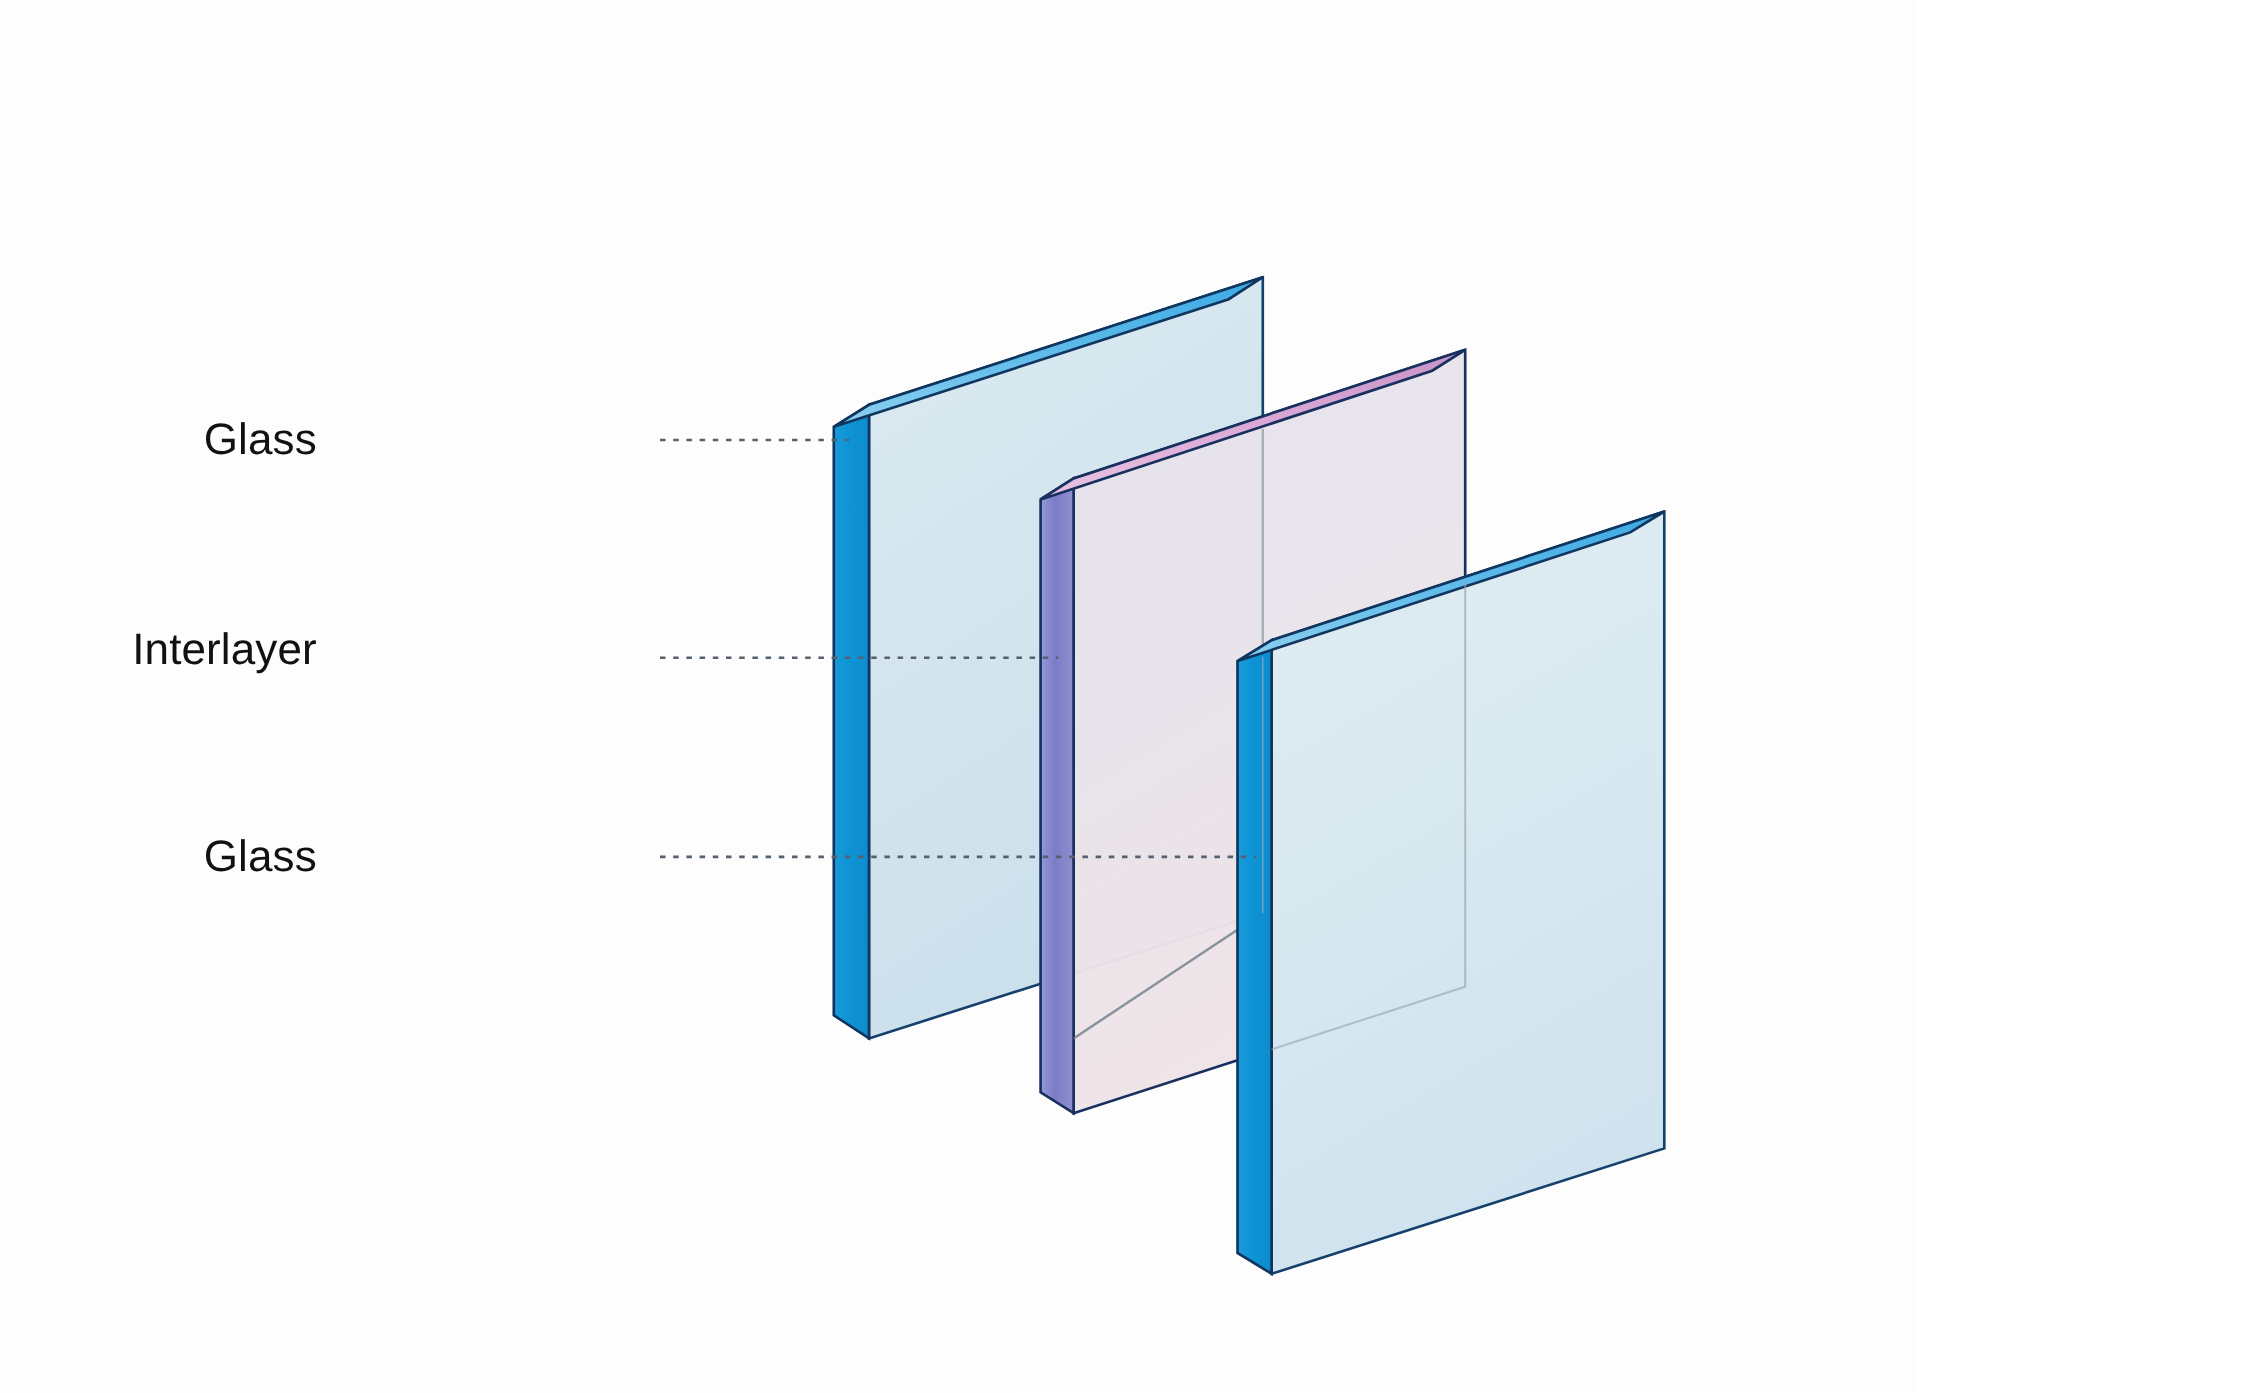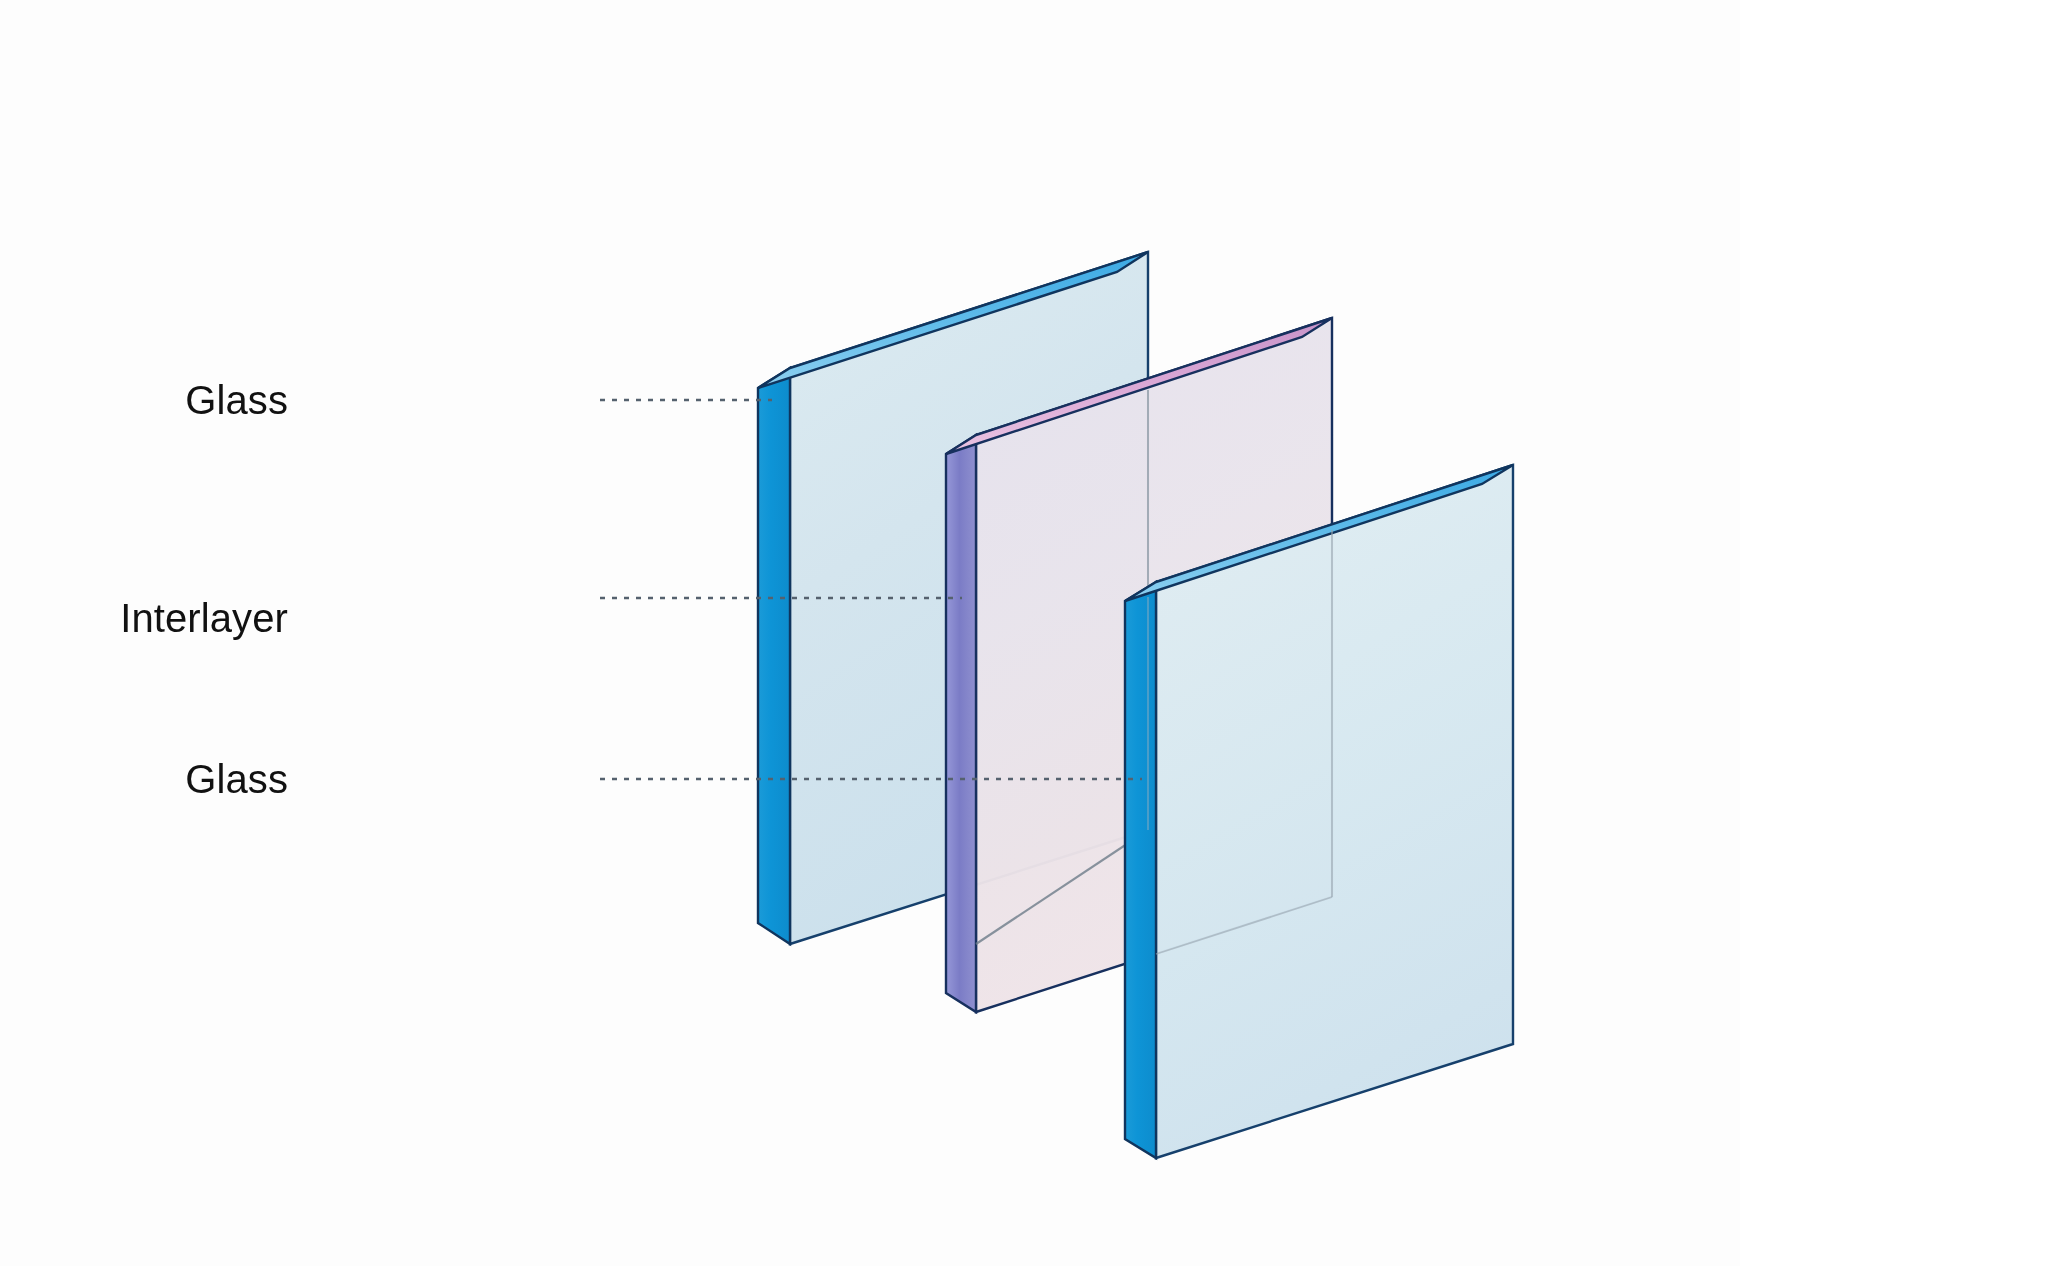--- a/index.html
+++ b/index.html
@@ -32,21 +32,21 @@
     font-family: "Liberation Sans", sans-serif;
     font-size: 40px;
     font-weight: 400;
     color: #111111;
     white-space: nowrap;
     letter-spacing: 0.1px;
     text-align: right;
     transform: translateY(-50%);
   }
   #label-glass-top   { right: 1452px; top: 400px; }
-  #label-interlayer  { right: 1452px; top: 618px; }
+  #label-interlayer  { right: 1452px; top: 591px; }
   #label-glass-bottom{ right: 1452px; top: 779px; }
 </style>
 </head>
 <body>
 
 <div id="stage">
 
   <svg id="diagram" viewBox="0 0 2048 1266" xmlns="http://www.w3.org/2000/svg">
     <defs>
 

